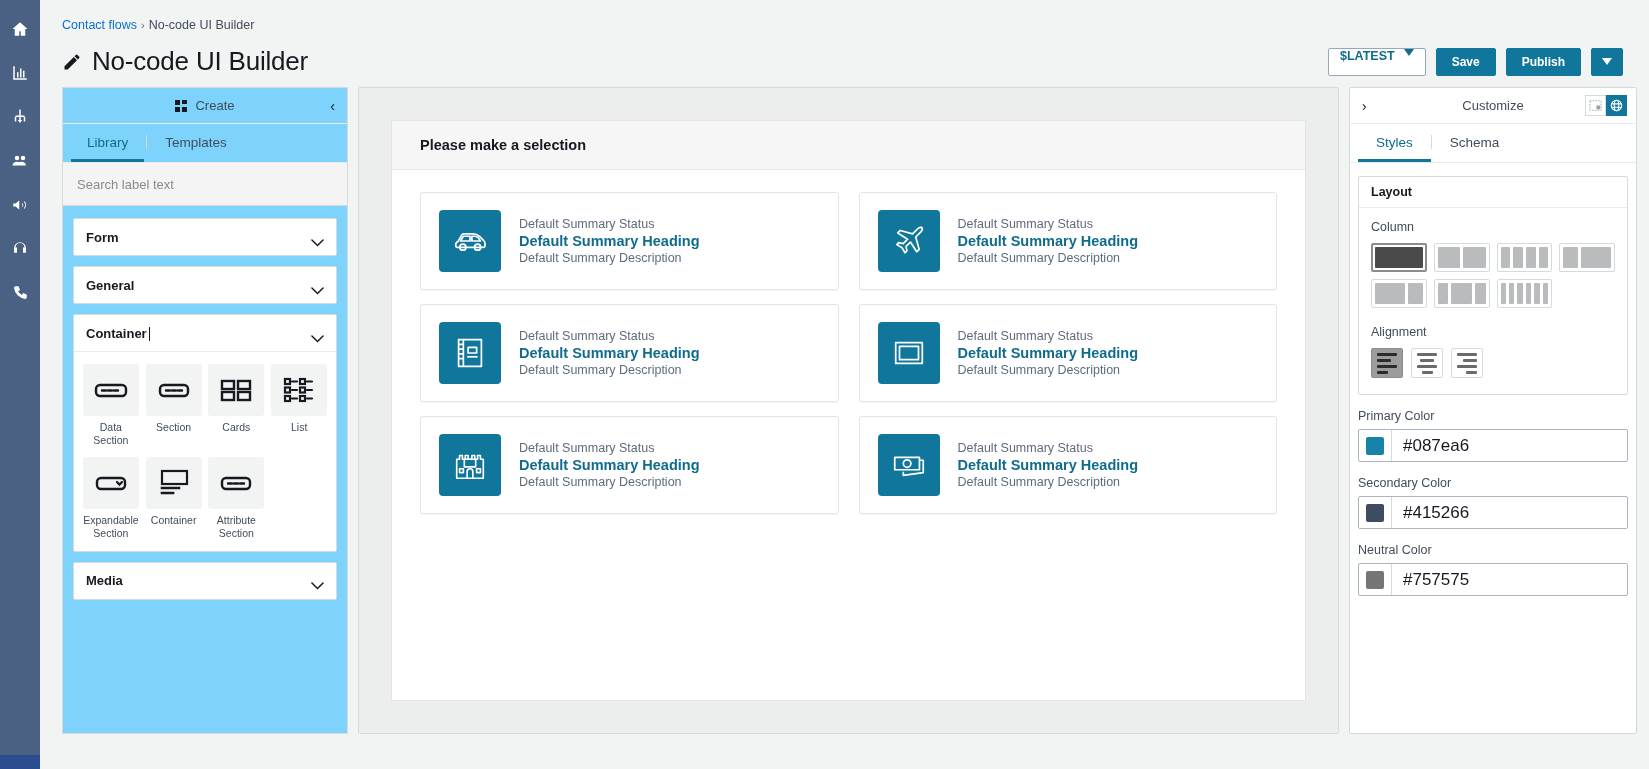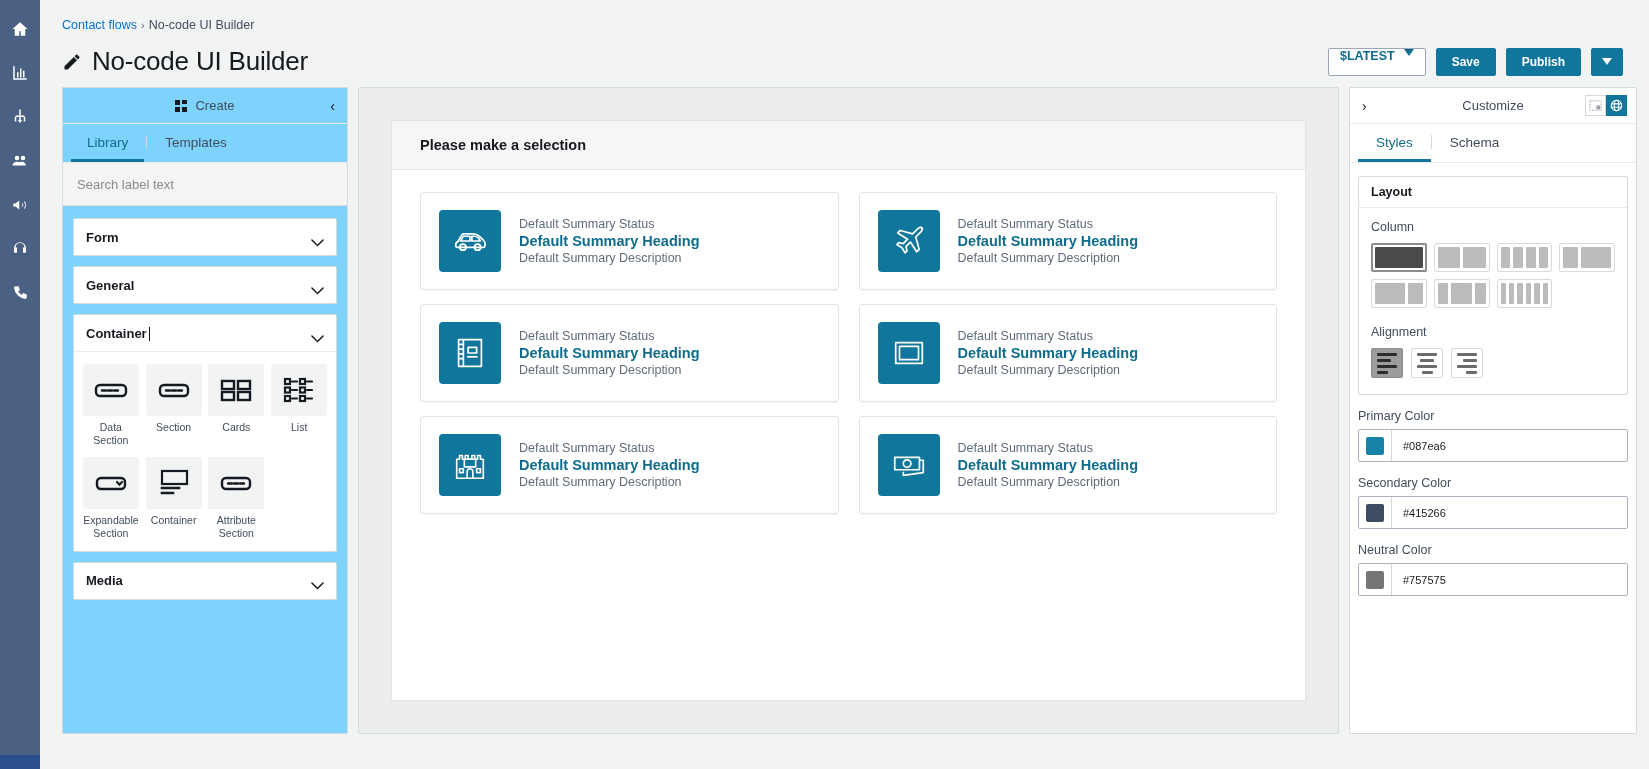--- a/index.html
+++ b/index.html
@@ -286,21 +286,21 @@
   .color-label { font-size: 12.5px; color: #414d5c; margin-bottom: 6px; }
   .color-input {
     height: 33px; border: 1px solid #aab4c0; border-radius: 2px;
     display: flex; align-items: center; background: #ffffff; overflow: hidden;
   }
   .swatch-wrap {
     width: 33px; height: 100%; display: flex; align-items: center;
     justify-content: center; border-right: 1px solid #d5dbdb; flex: 0 0 33px;
   }
   .swatch { width: 18px; height: 18px; border-radius: 2px; }
-  .color-text { font-size: 11px; color: #16191f; padding-left: 11px; }
+  .color-text { font-size: 17px; color: #16191f; padding-left: 11px; }
 
   
   .bottom-accent {
     position: absolute; left: 0; bottom: 0; width: 40px; height: 14px;
     background: #2a4d8f;
   }
 </style>
 </head>
 <body>
 

